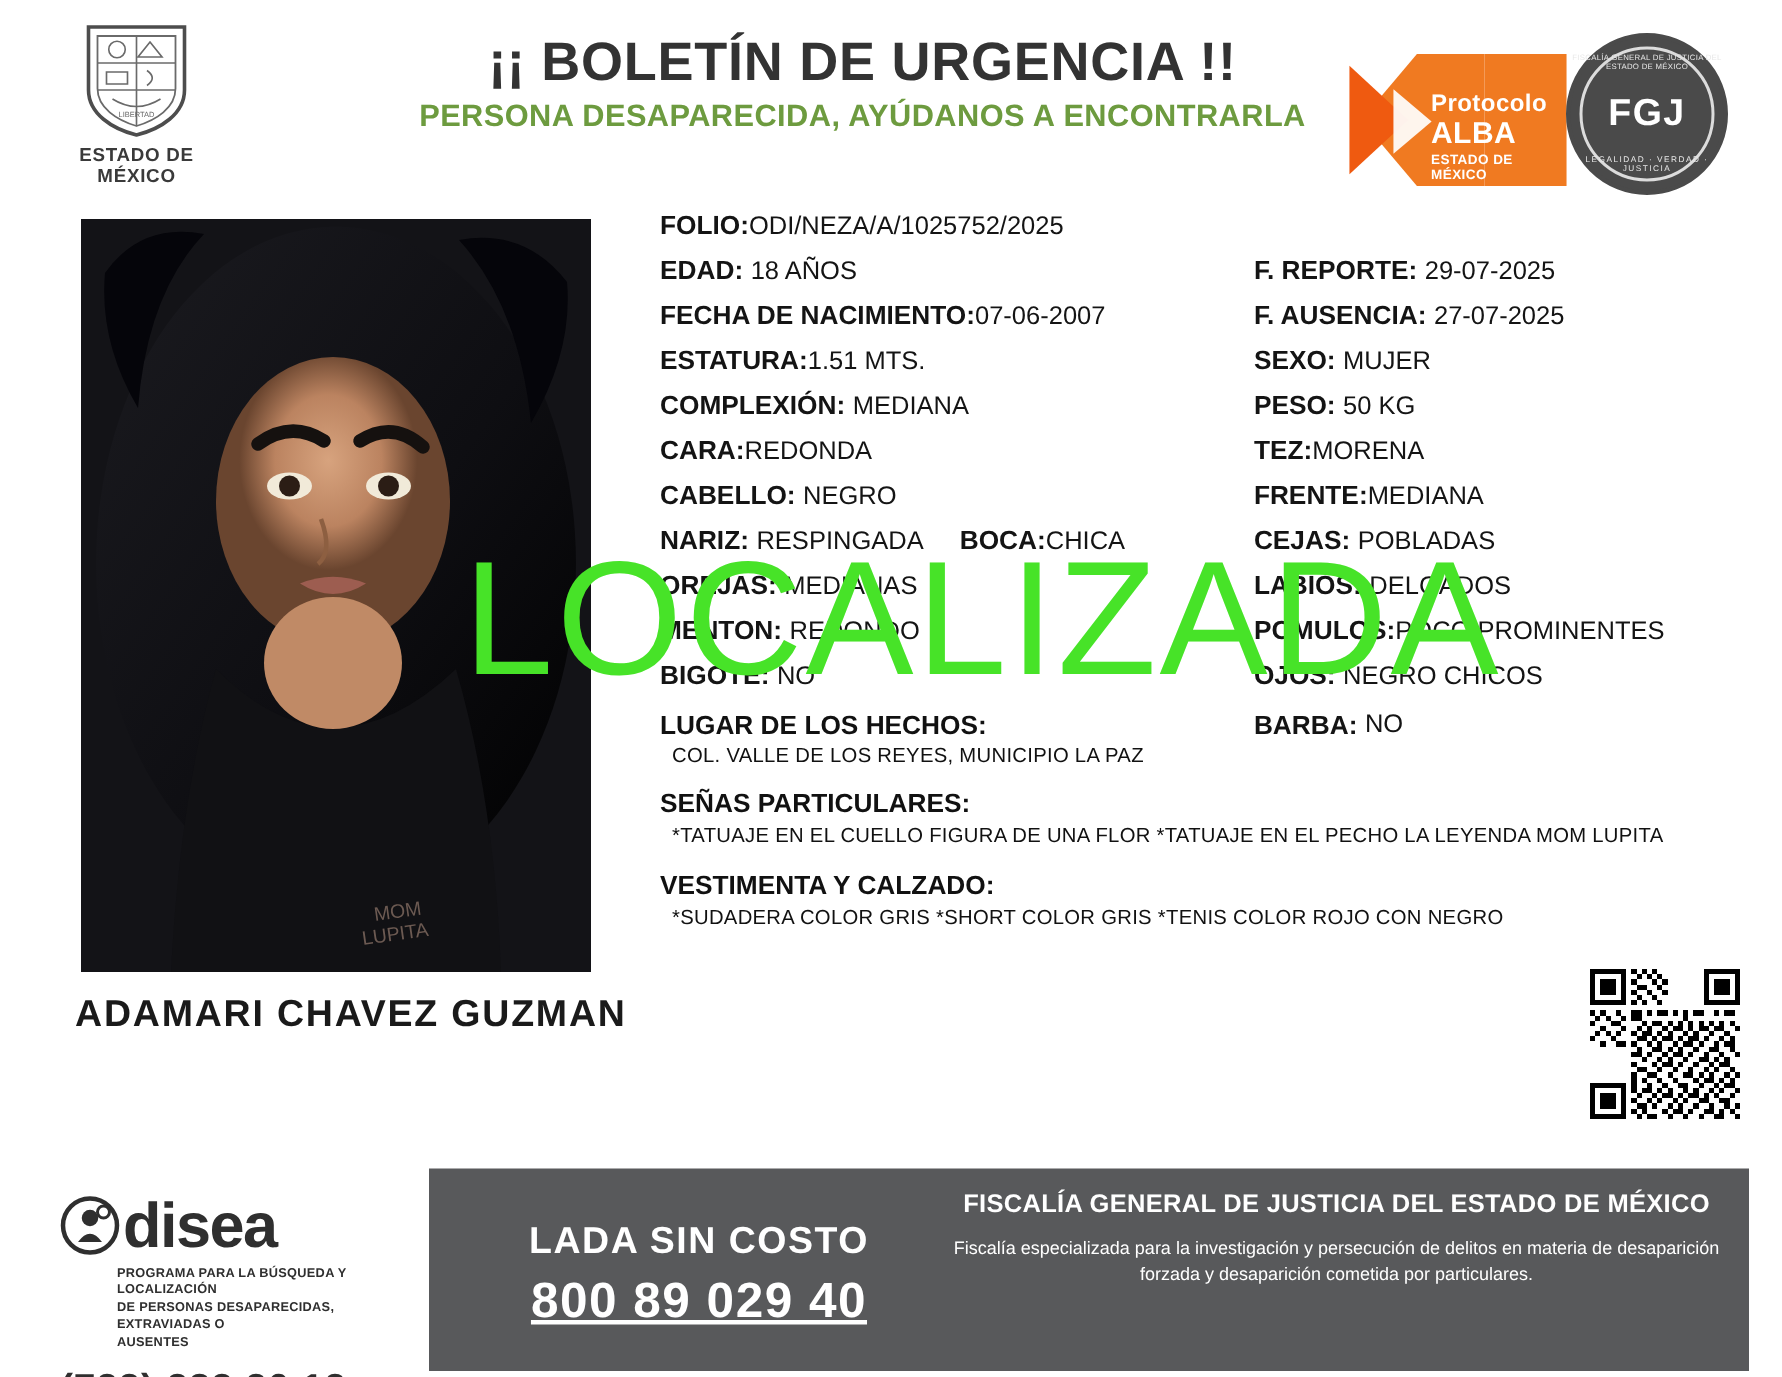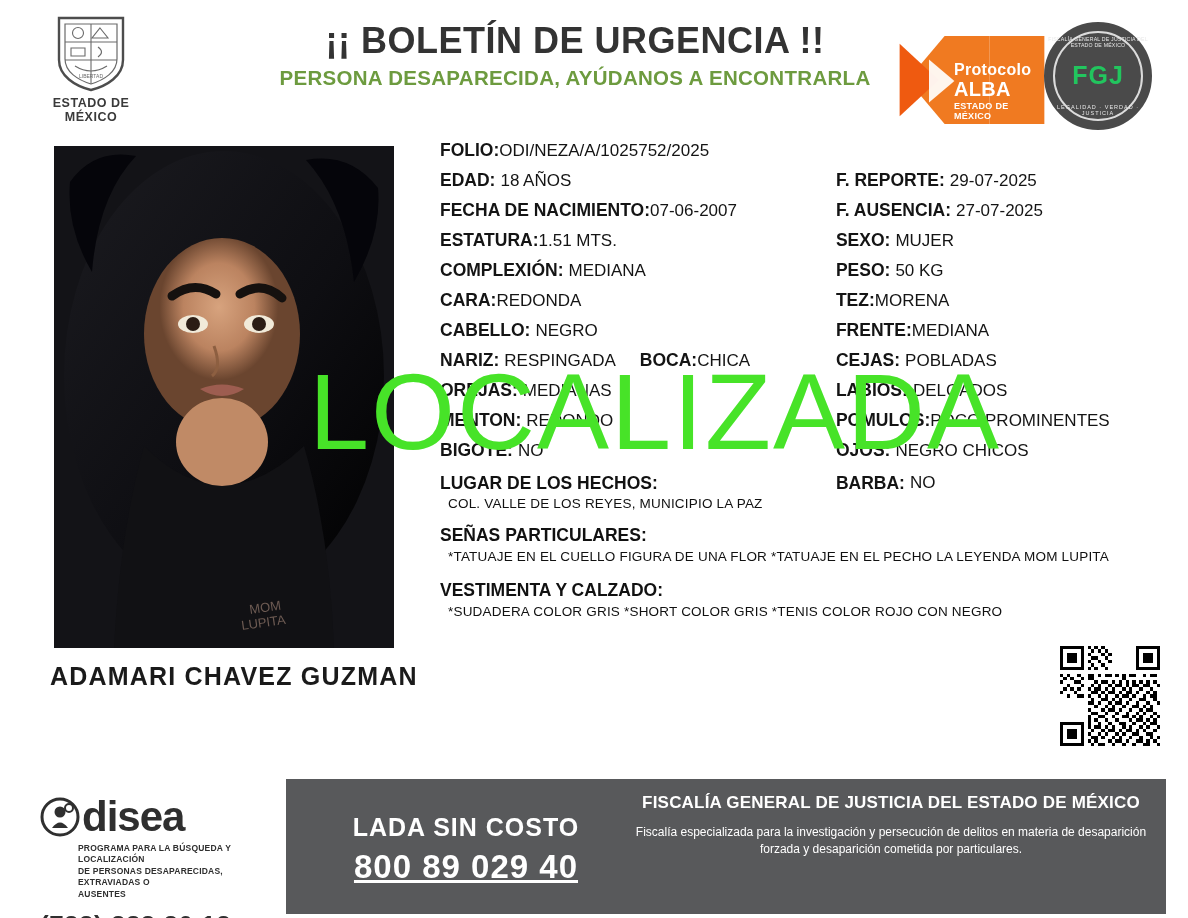--- a/index.html
+++ b/index.html
@@ -23,21 +23,21 @@
 
   .alba{position:absolute;left:898px;top:34px;width:150px;height:92px;}
   .alba-shape{position:absolute;left:0;top:2px;width:148px;height:88px;}
   .alba-txt1{position:absolute;left:56px;top:27px;color:#fff;font-size:16px;font-weight:bold;letter-spacing:.3px;}
   .alba-txt2{position:absolute;left:56px;top:44px;color:#fff;font-size:20px;font-weight:bold;letter-spacing:.3px;}
   .alba-txt3{position:absolute;left:56px;top:67px;color:#fff;font-size:9px;font-weight:bold;letter-spacing:.3px;}
 
   .fgj{position:absolute;left:1044px;top:22px;width:102px;height:102px;border-radius:50%;
        background:#4a4a4a;border:3px solid #4a4a4a;}
   .fgj-inner{position:absolute;left:6px;top:6px;right:6px;bottom:6px;border-radius:50%;border:2px solid #dcdcdc;}
-  .fgj-txt{position:absolute;left:0;right:0;top:36px;text-align:center;color:#22c55e;font-size:25px;font-weight:bold;letter-spacing:1px;}
+  .fgj-txt{position:absolute;left:0;right:0;top:36px;text-align:center;color:#ffffff;font-size:25px;font-weight:bold;letter-spacing:1px;}
   .fgj-top{position:absolute;left:0;right:0;top:11px;text-align:center;color:#e8e8e8;font-size:5.2px;letter-spacing:.2px;}
   .fgj-bot{position:absolute;left:0;right:0;bottom:11px;text-align:center;color:#e8e8e8;font-size:5.5px;letter-spacing:1px;}
 
   
   .photo{position:absolute;left:54px;top:146px;width:340px;height:502px;overflow:hidden;background:#0c0c0f;}
   .photo .bgwrap{position:absolute;inset:0;}
   .name{position:absolute;left:50px;top:662px;font-size:25px;font-weight:bold;letter-spacing:1.2px;color:#1a1a1a;}
 
   
   .data{position:absolute;left:440px;top:140px;width:730px;}

